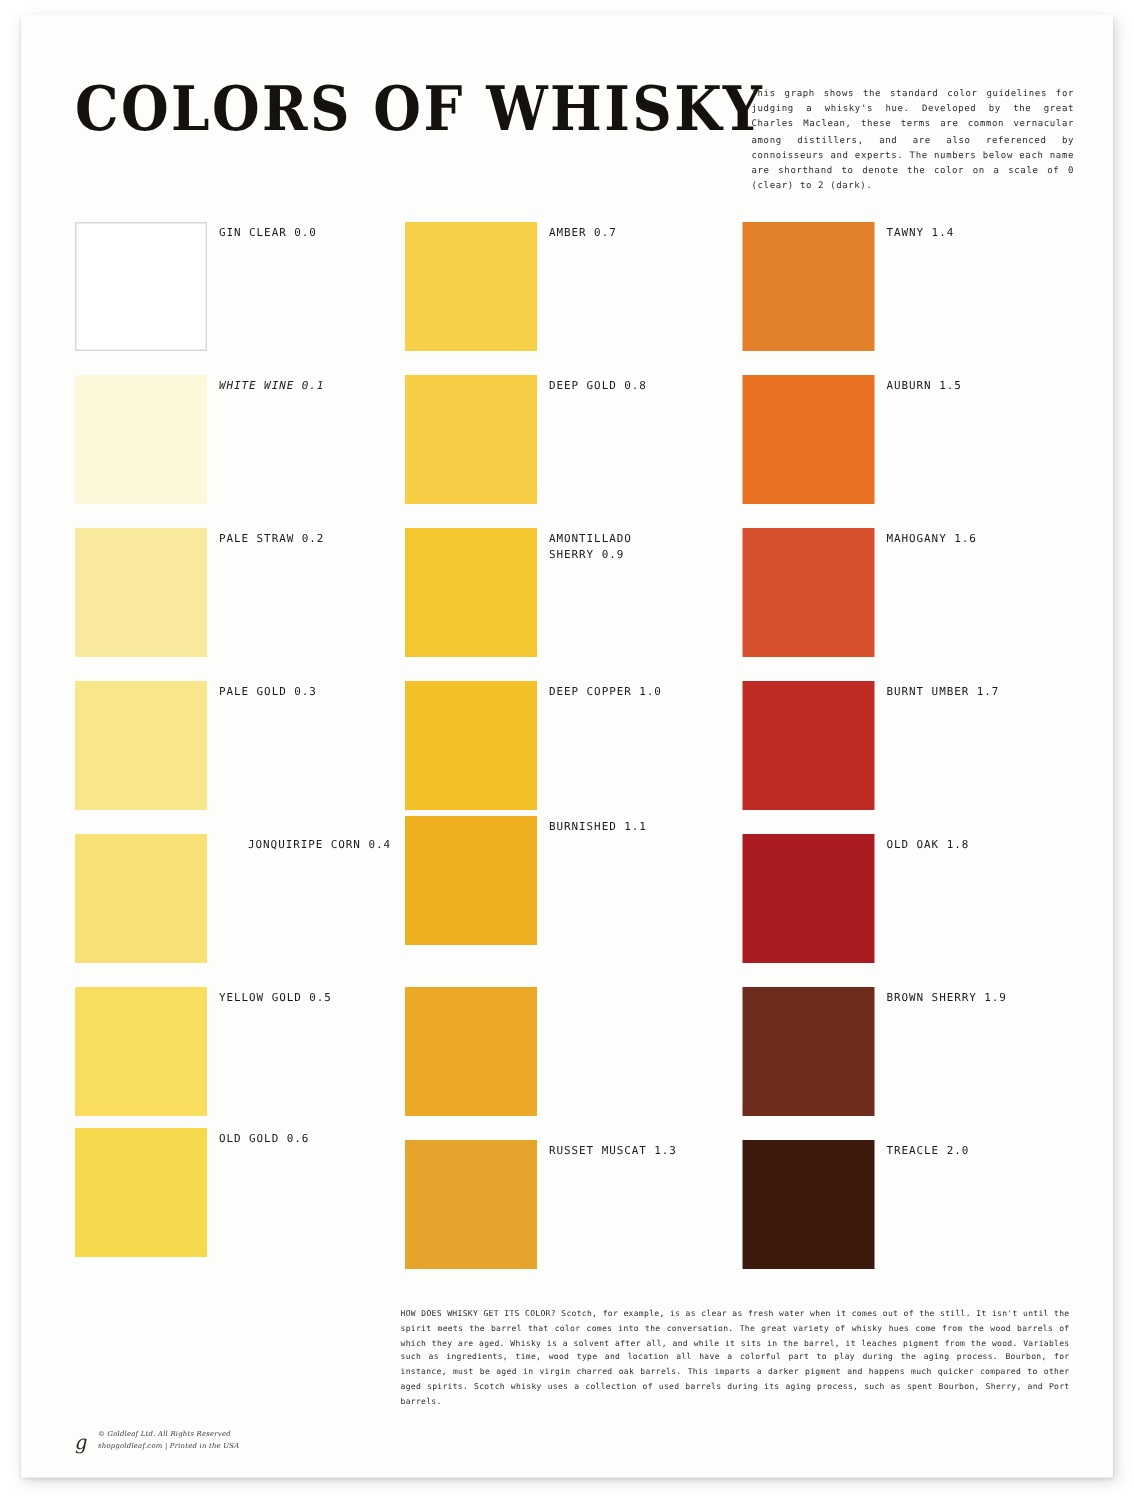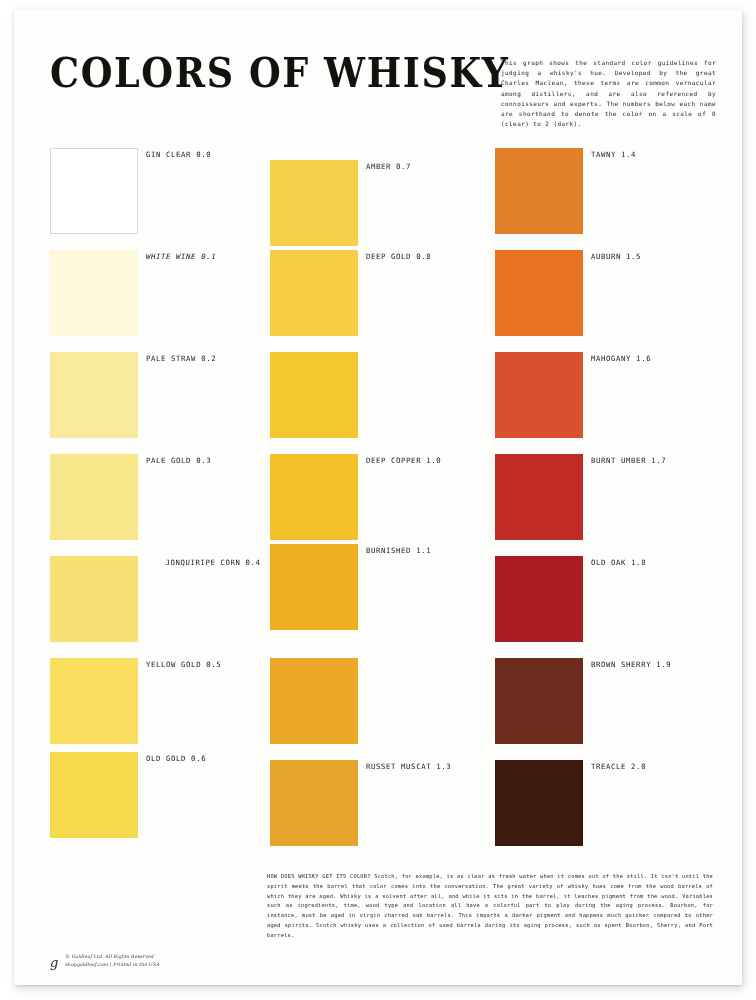--- a/index.html
+++ b/index.html
@@ -185,30 +185,32 @@
           <div class="swatch-cell" style="top: 510px;">
             <div class="swatch-chip" style="background: rgb(249, 221, 94);"></div>
             <div class="swatch-label">YELLOW GOLD 0.5</div>
           </div>
           <div class="swatch-cell" style="top: 604px;">
             <div class="swatch-chip" style="background: rgb(247, 217, 78);"></div>
             <div class="swatch-label">OLD GOLD 0.6</div>
           </div>
         </div>
       <div class="grid-col col-1">
-          <div class="swatch-cell" style="top: 12px;">
+          <div class="swatch-cell" style="top: 0px;">
             <div class="swatch-chip" style="background: rgb(247, 208, 74);"></div>
             <div class="swatch-label">AMBER 0.7</div>
           </div>
           <div class="swatch-cell" style="top: 102px;">
             <div class="swatch-chip" style="background: rgb(246, 205, 69);"></div>
             <div class="swatch-label">DEEP GOLD 0.8</div>
           </div>
           <div class="swatch-cell" style="top: 204px;">
             <div class="swatch-chip" style="background: rgb(244, 198, 47);"></div>
+            <div class="swatch-label">AMONTILLADO
+SHERRY 0.9</div>
           </div>
           <div class="swatch-cell" style="top: 306px;">
             <div class="swatch-chip" style="background: rgb(243, 192, 42);"></div>
             <div class="swatch-label">DEEP COPPER 1.0</div>
           </div>
           <div class="swatch-cell" style="top: 396px;">
             <div class="swatch-chip" style="background: rgb(238, 176, 32);"></div>
             <div class="swatch-label">BURNISHED 1.1</div>
           </div>
           <div class="swatch-cell" style="top: 510px;">

